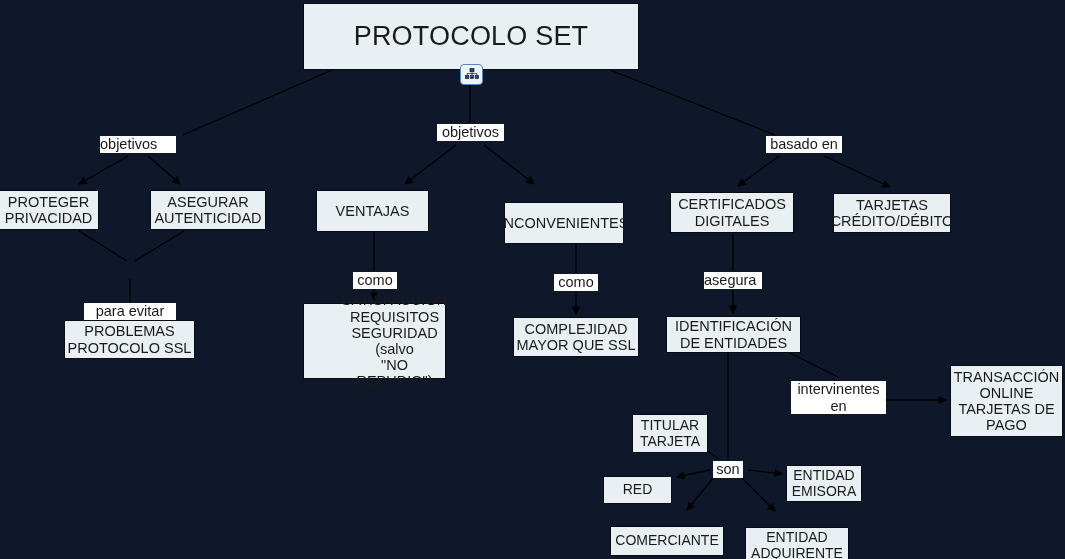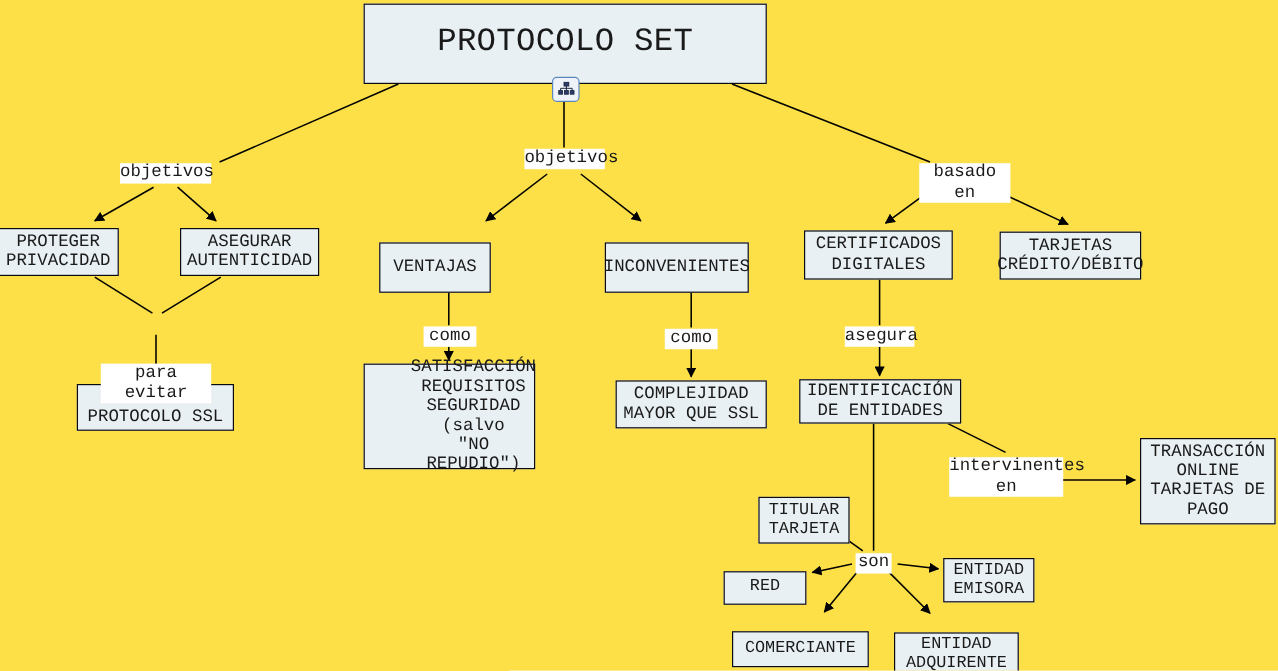--- a/index.html
+++ b/index.html
@@ -4,23 +4,23 @@
 <style>
   html, body {
     margin: 0;
     padding: 0;
     background: #ffffff;
   }
   #canvas {
     position: relative;
     width: 1065px;
     height: 559px;
-    background: #fde047;
+    background: #0f172a;
     overflow: hidden;
-    font-family: Liberation Mono, monospace;
+    font-family: Liberation Sans, sans-serif;
   }
   #edges {
     position: absolute;
     left: 0;
     top: 0;
     width: 1065px;
     height: 559px;
     pointer-events: none;
   }
   .node {
@@ -129,22 +129,22 @@
   </svg>
 
   <div id="node-layer">
       <div class="node root" style="left: 303px; top: 3px; width: 336px; height: 67px;">PROTOCOLO SET</div>
       <div class="node lvl" style="left: -2px; top: 190px; width: 101px; height: 40px;">PROTEGER
 PRIVACIDAD</div>
       <div class="node lvl" style="left: 150px; top: 190px; width: 116px; height: 40px;">ASEGURAR
 AUTENTICIDAD</div>
       <div class="node lvl" style="left: 64px; top: 320px; width: 131px; height: 39px;">PROBLEMAS
 PROTOCOLO SSL</div>
-      <div class="node lvl" style="left: 316px; top: 190px; width: 93px; height: 42px; margin-top: 12px;">VENTAJAS</div>
-      <div class="node lvl" style="left: 303px; top: 303px; width: 143px; height: 88px; padding-left: 40px;">SATISFACCIÓN
+      <div class="node lvl" style="left: 316px; top: 190px; width: 113px; height: 42px;">VENTAJAS</div>
+      <div class="node lvl" style="left: 303px; top: 303px; width: 143px; height: 76px; padding-left: 40px;">SATISFACCIÓN
 REQUISITOS
 SEGURIDAD (salvo
 "NO REPUDIO")</div>
       <div class="node lvl" style="left: 504px; top: 202px; width: 120px; height: 42px; text-align: center;">INCONVENIENTES</div>
       <div class="node lvl" style="left: 513px; top: 317px; width: 126px; height: 40px;">COMPLEJIDAD
 MAYOR QUE SSL</div>
       <div class="node lvl" style="left: 670px; top: 192px; width: 124px; height: 41px;">CERTIFICADOS
 DIGITALES</div>
       <div class="node lvl" style="left: 833px; top: 193px; width: 118px; height: 40px;">TARJETAS
 CRÉDITO/DÉBITO</div>

